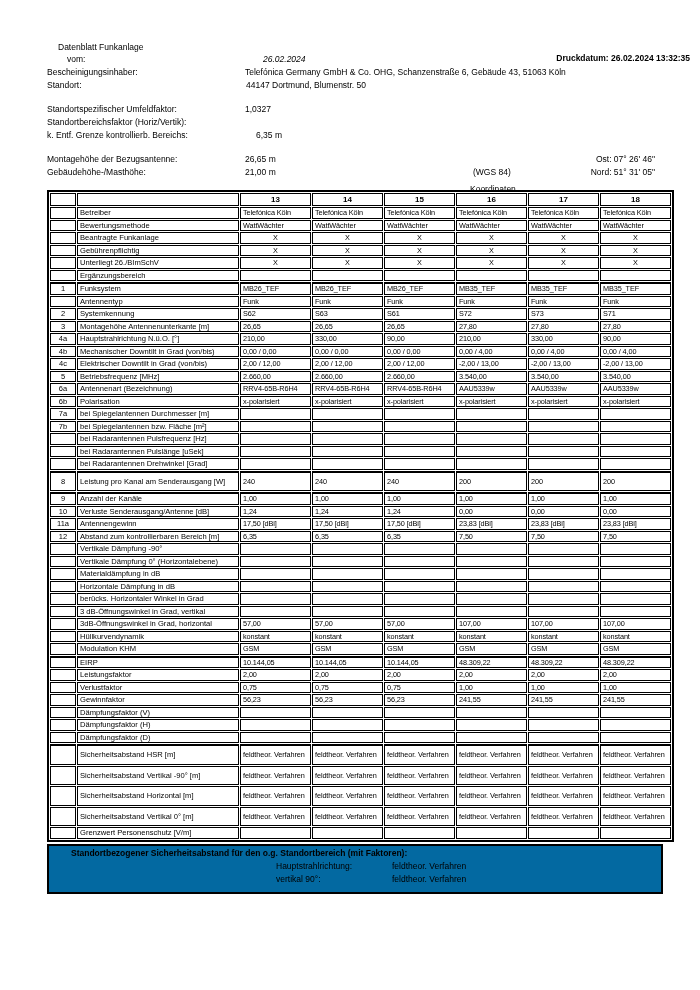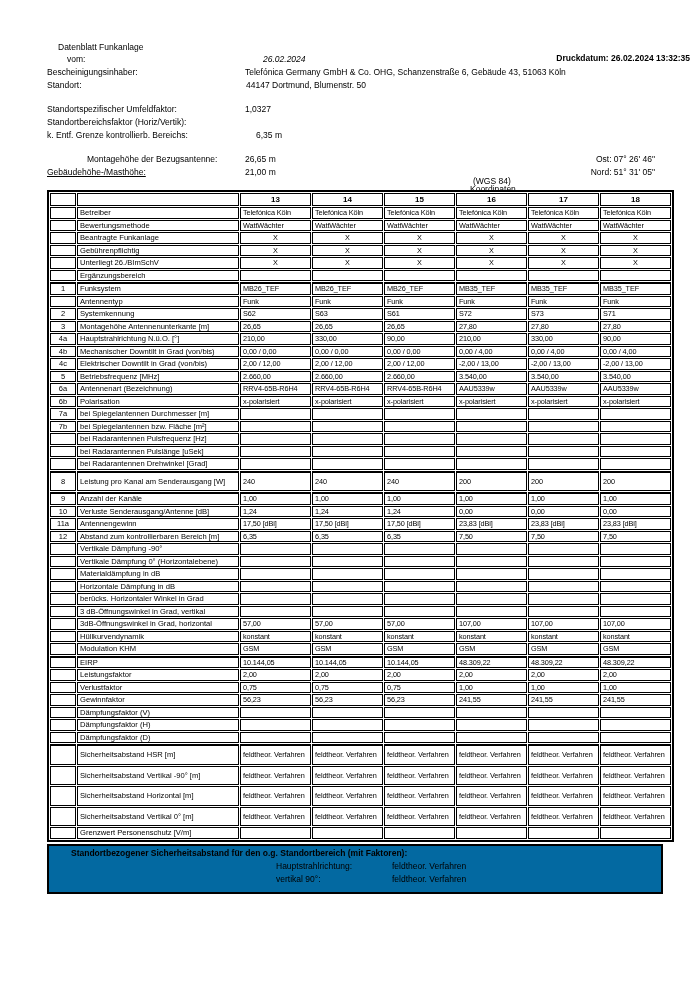--- a/index.html
+++ b/index.html
@@ -58,28 +58,28 @@
 
 <div class="abs hdr" style="left:47px;top:104px;">Standortspezifischer Umfeldfaktor:</div>
 <div class="abs hdr" style="left:245px;top:104px;">1,0327</div>
 
 <div class="abs hdr" style="left:47px;top:117px;">Standortbereichsfaktor (Horiz/Vertik):</div>
 <div class="abs hdr" style="left:245px;top:117px;"></div>
 
 <div class="abs hdr" style="left:47px;top:130px;">k. Entf. Grenze kontrollierb. Bereichs:</div>
 <div class="abs hdr" style="left:245px;top:130px;margin-left:11px;">6,35 m</div>
 
-<div class="abs hdr" style="left:47px;top:154px;margin-left:40px;">Montagehöhe der Bezugsantenne:</div>
+<div class="abs hdr" style="left:47px;top:154px;">Montagehöhe der Bezugsantenne:</div>
 <div class="abs hdr" style="left:245px;top:154px;">26,65 m</div>
 <div class="abs hdr" style="left:470px;top:154px;margin-top:30px;">Koordinaten</div>
 <div class="abs hdr right" style="left:500px;top:154px;width:155px;">Ost: 07° 26' 46"</div>
 
-<div class="abs hdr" style="left:47px;top:167px;text-decoration:underline;">Gebäudehöhe-/Masthöhe:</div>
+<div class="abs hdr" style="left:47px;top:167px;">Gebäudehöhe-/Masthöhe:</div>
 <div class="abs hdr" style="left:245px;top:167px;">21,00 m</div>
-<div class="abs hdr" style="left:473px;top:176px;">(WGS 84)</div>
+<div class="abs hdr" style="left:473px;top:167px;">(WGS 84)</div>
 <div class="abs hdr right" style="left:500px;top:167px;width:155px;">Nord: 51° 31' 05"</div>
 
 <div class="tblwrap">
   <table class="tbl">
     <colgroup>
       <col style="width:26px">
         <col style="width:162px">
       <col style="width:71px">
         <col style="width:71px">
         <col style="width:71px">

